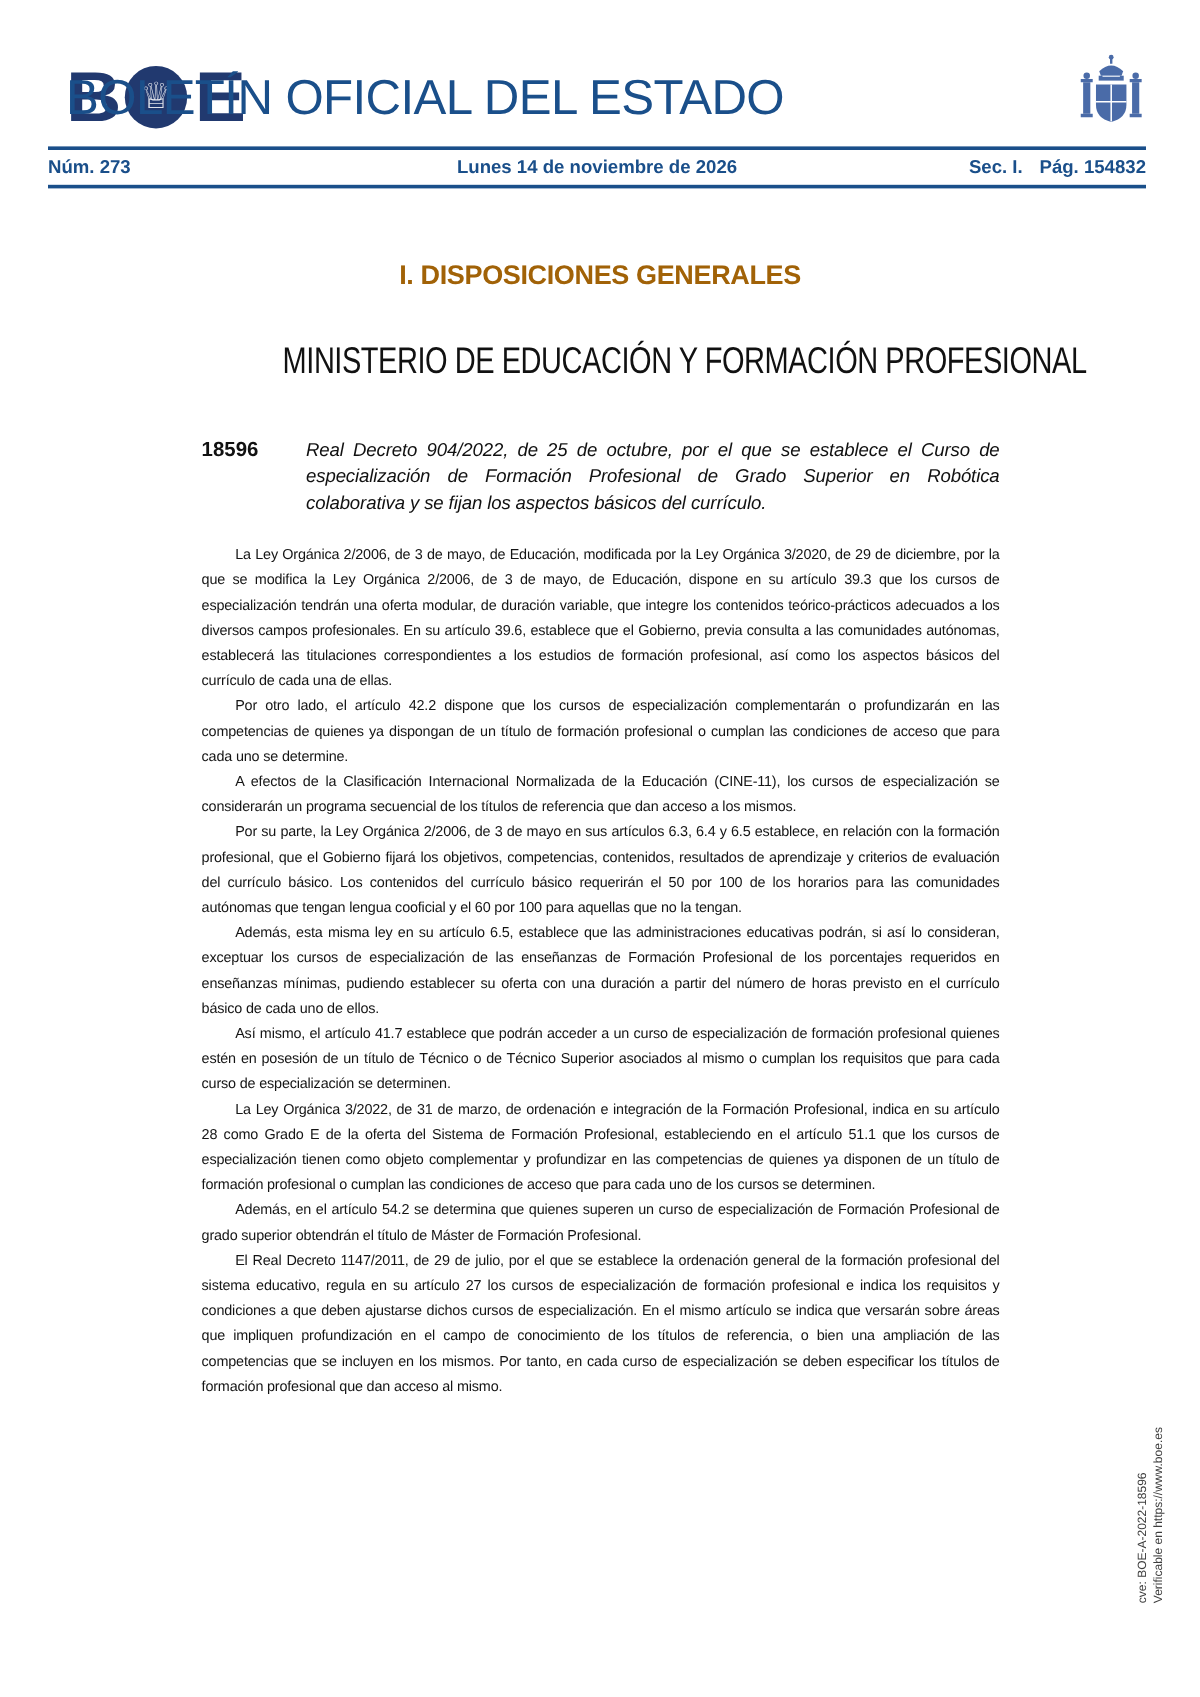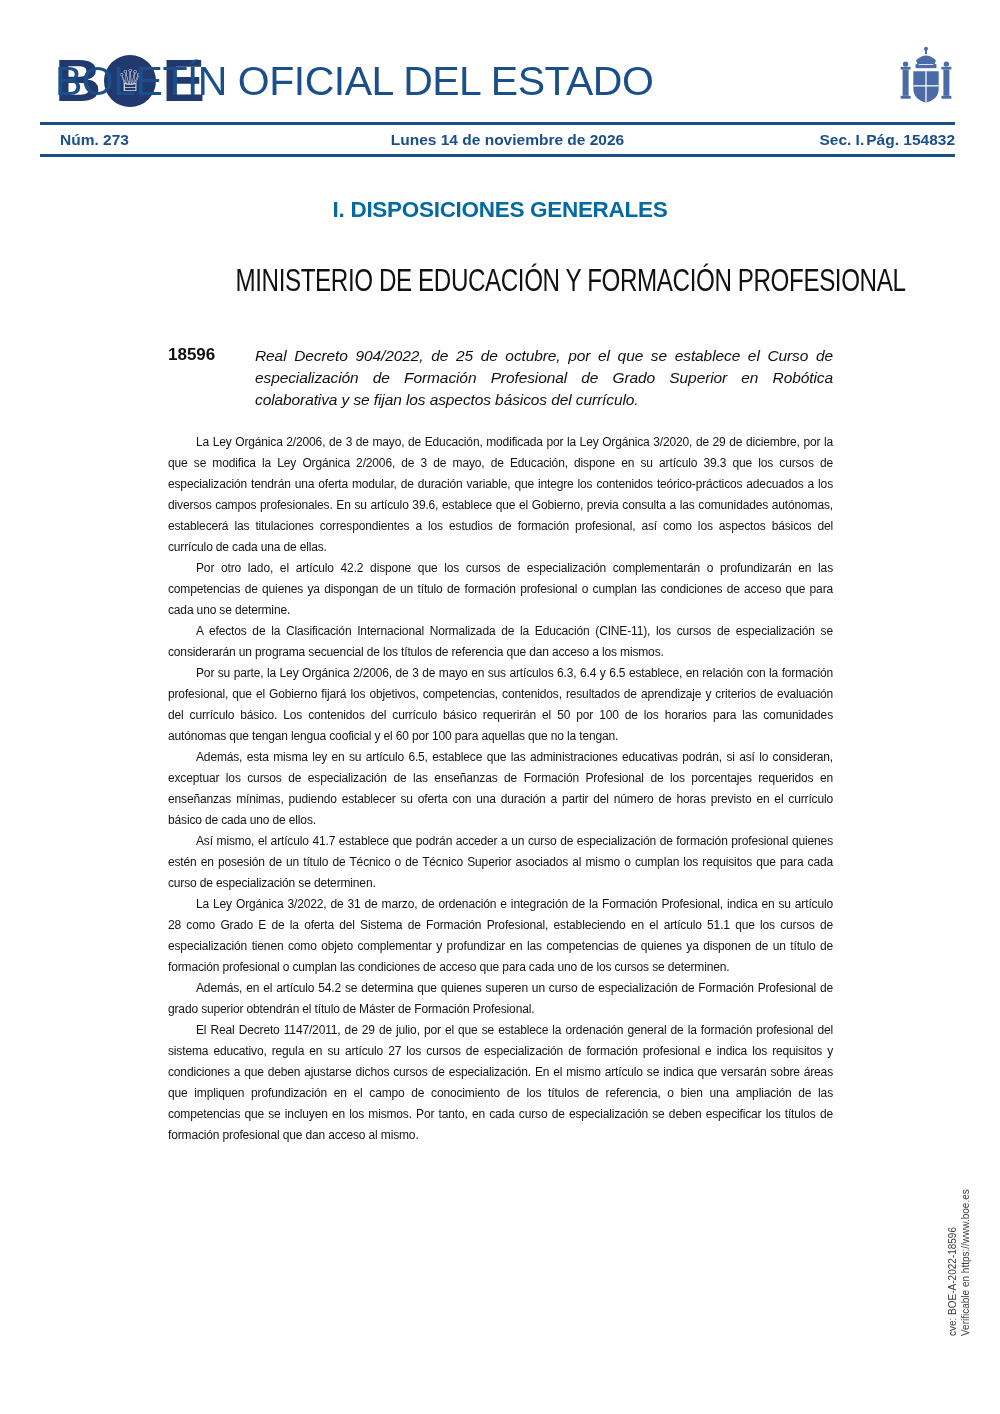--- a/index.html
+++ b/index.html
@@ -34,31 +34,31 @@
   .masthead {
     position: absolute; left: 0; right: 0; text-align: left;
     font-size: 41px; font-weight: normal; color: #1a4f8a; letter-spacing: -0.5px;
   }
   .coat-of-arms { flex-shrink: 0; }
 
   .rule { height: 3px; background: #1a4f8a; margin: 0 45px 0 40px; }
   .rule-top { margin-top: 6px; }
   .info-row {
     display: flex; align-items: center; justify-content: space-between;
-    margin: 0 45px 0 60px; padding: 6px 0 5px 0;
+    margin: 0 45px 0 40px; padding: 6px 0 5px 0;
     color: #1a4f8a; font-weight: bold; font-size: 15.5px;
   }
   .info-center { position: absolute; left: 0; right: 0; text-align: center; }
   .info-row { position: relative; }
-  .info-right { display: flex; gap: 2px; }
+  .info-right { display: flex; gap: 14px; }
 
   
   .section-heading {
-    margin-top: 40px; text-align: center;
-    font-size: 22.5px; font-weight: bold; color: #0369a1; letter-spacing: -0.3px;
+    margin-top: 60px; text-align: center;
+    font-size: 22.5px; font-weight: bold; color: #a16207; letter-spacing: -0.3px;
   }
   .ministry-heading { margin-top: 40px; text-align: right; }
   .ministry-heading > span {
     display: inline-block; transform: scaleX(0.78);
     font-size: 31px; font-weight: 400; color: #111111; white-space: nowrap;
     letter-spacing: -0.5px;
   }
 
   
   .content { margin: 46px 167px 0 168px; width: 665px; }

